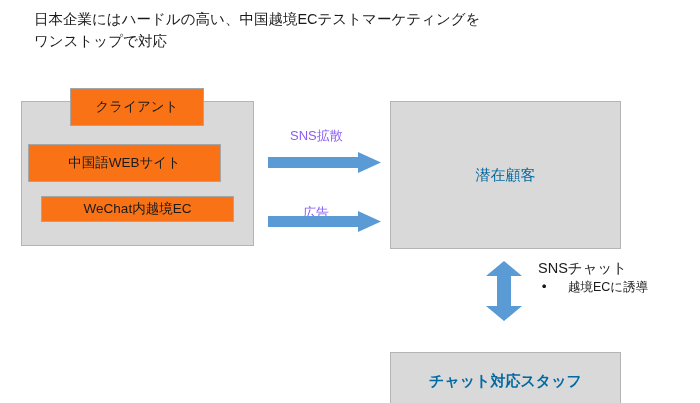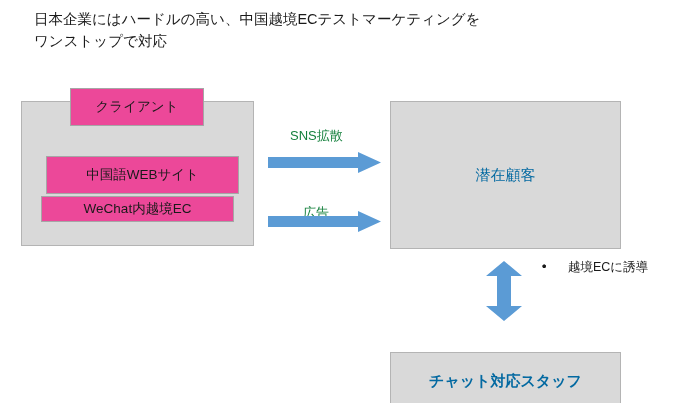--- a/index.html
+++ b/index.html
@@ -32,21 +32,21 @@
 
   
   .gray-box {
     position: absolute;
     background: #d9d9d9;
     border: 1px solid #b4b4b4;
     box-sizing: border-box;
   }
   .white-box {
     position: absolute;
-    background: #ec4899;
+    background: #f97316;
     border: 1px solid #a6a6a6;
     box-sizing: border-box;
     display: flex;
     align-items: center;
     justify-content: center;
     font-size: 13.5px;
     color: #1a1a1a;
   }
   .box-label {
     position: absolute;
@@ -57,41 +57,41 @@
     height: 100%;
     left: 0;
     top: 0;
     font-size: 15px;
     color: #0369a1;
   }
 
   
   #client-container { left: 21px; top: 101px; width: 233px; height: 145px; }
   #box-client      { left: 70px; top: 88px;  width: 134px; height: 38px; z-index: 4; }
-  #box-website     { left: 46px; top: 144px; width: 193px; height: 38px; z-index: 4; margin-top: 12px; }
+  #box-website     { left: 28px; top: 144px; width: 193px; height: 38px; z-index: 4; }
   #box-wechat      { left: 41px; top: 196px; width: 193px; height: 26px; z-index: 4; }
 
   
   #box-prospects   { left: 390px; top: 101px; width: 231px; height: 148px; }
   #box-staff       { left: 390px; top: 352px; width: 231px; height: 59px; font-weight: bold; }
 
   
   .h-arrow {
     position: absolute;
     height: 21px;
     color: #5b9bd5;
   }
   .h-arrow svg { display: block; width: 100%; height: 100%; }
   #arrow-sns { left: 268px; top: 152px; width: 113px; }
   #arrow-ad  { left: 268px; top: 211px; width: 113px; }
 
   .arrow-label {
     position: absolute;
     font-size: 13px;
-    color: #15803d;
+    color: #8b5cf6;
     white-space: nowrap;
   }
   #label-sns { left: 290px; top: 127px; }
   #label-ad  { left: 303px; top: 204px; }
 
   
   #arrow-chat {
     position: absolute;
     left: 486px;
     top: 261px;
@@ -169,20 +169,21 @@
   <span class="box-label">潜在顧客</span>
 </div>
 
 <div id="arrow-chat">
   <svg viewBox="0 0 36 60" preserveAspectRatio="none" aria-hidden="true">
     <polygon points="18,0 36,15 25,15 25,45 36,45 18,60 0,45 11,45 11,15 0,15" fill="#5b9bd5"></polygon>
   </svg>
 </div>
 
 <div id="chat-text">
+  <div id="chat-heading">SNSチャット</div>
   <ul id="chat-bullets">
     <li>
       <span class="bullet-dot">•</span>
     </li>
     <li>
       <span class="bullet-dot">•</span>
       <span>越境ECに誘導</span>
     </li>
   </ul>
 </div>

